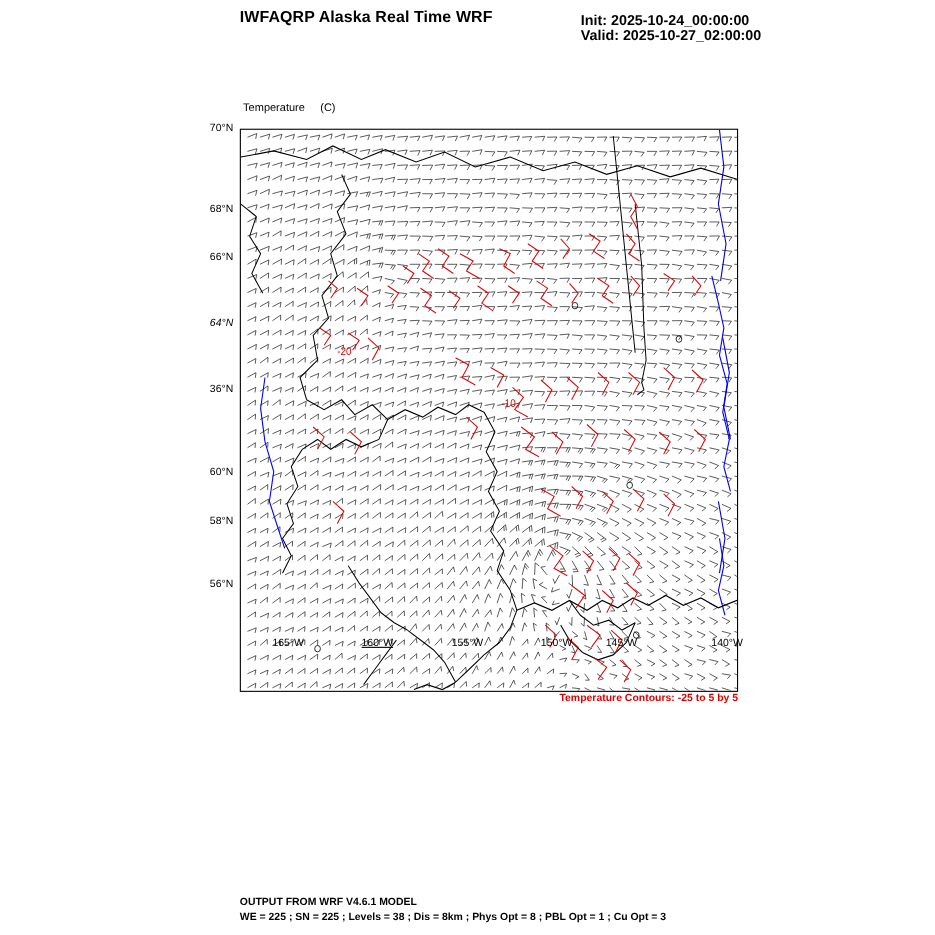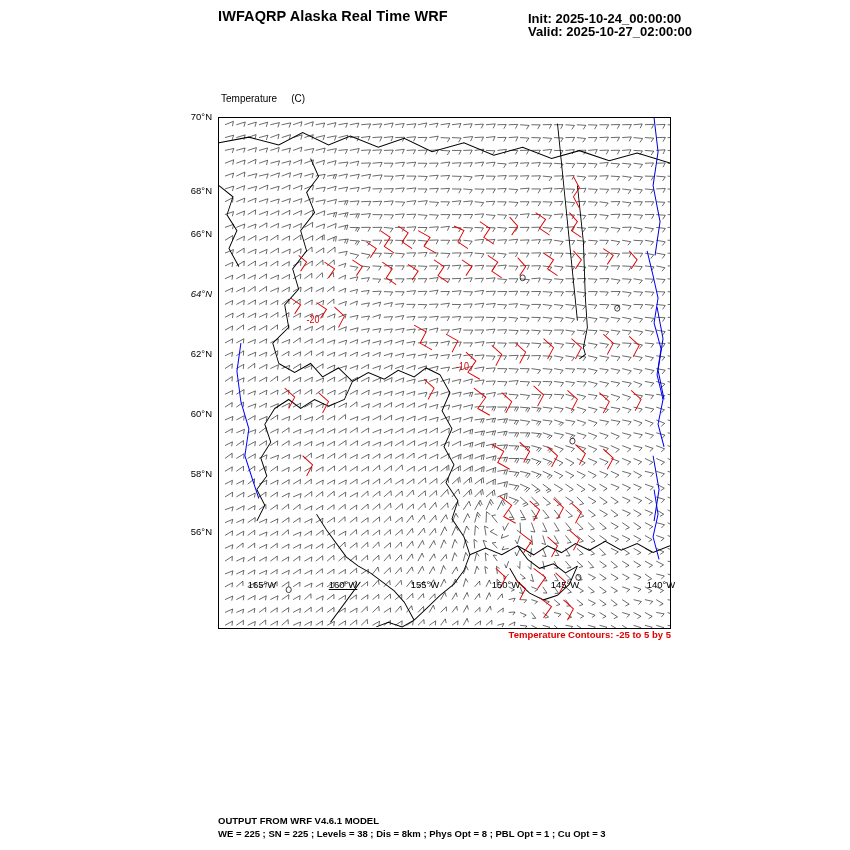--- a/index.html
+++ b/index.html
@@ -1850,22 +1850,22 @@
         <circle cx="70" cy="419" r="2.6"></circle>
       </g>
     </svg>
   </div>
 
   <div class="axis-labels">
     <div class="ylab" style="top:-6px;">70°N</div>
     <div class="ylab" style="top:52px;margin-top:16px;">68°N</div>
     <div class="ylab" style="top:111px;">66°N</div>
     <div class="ylab" style="top:171px;font-style:italic;">64°N</div>
-    <div class="ylab" style="top:231px;">62°N</div>
-    <div class="ylab" style="top:291px;">60°N</div>
+    <div class="ylab" style="top:231px;">36°N</div>
+    <div class="ylab" style="top:307px;">60°N</div>
     <div class="ylab" style="top:351px;">58°N</div>
     <div class="ylab" style="top:409px;">56°N</div>
 
     <div class="xlab" style="left:19px;">165°W</div>
     <div class="xlab" style="left:100px;text-decoration:underline;">160°W</div>
     <div class="xlab" style="left:182px;">155°W</div>
     <div class="xlab" style="left:263px;">150°W</div>
     <div class="xlab" style="left:322px;">145°W</div>
     <div class="xlab" style="left:418px;">140°W</div>
   </div>

